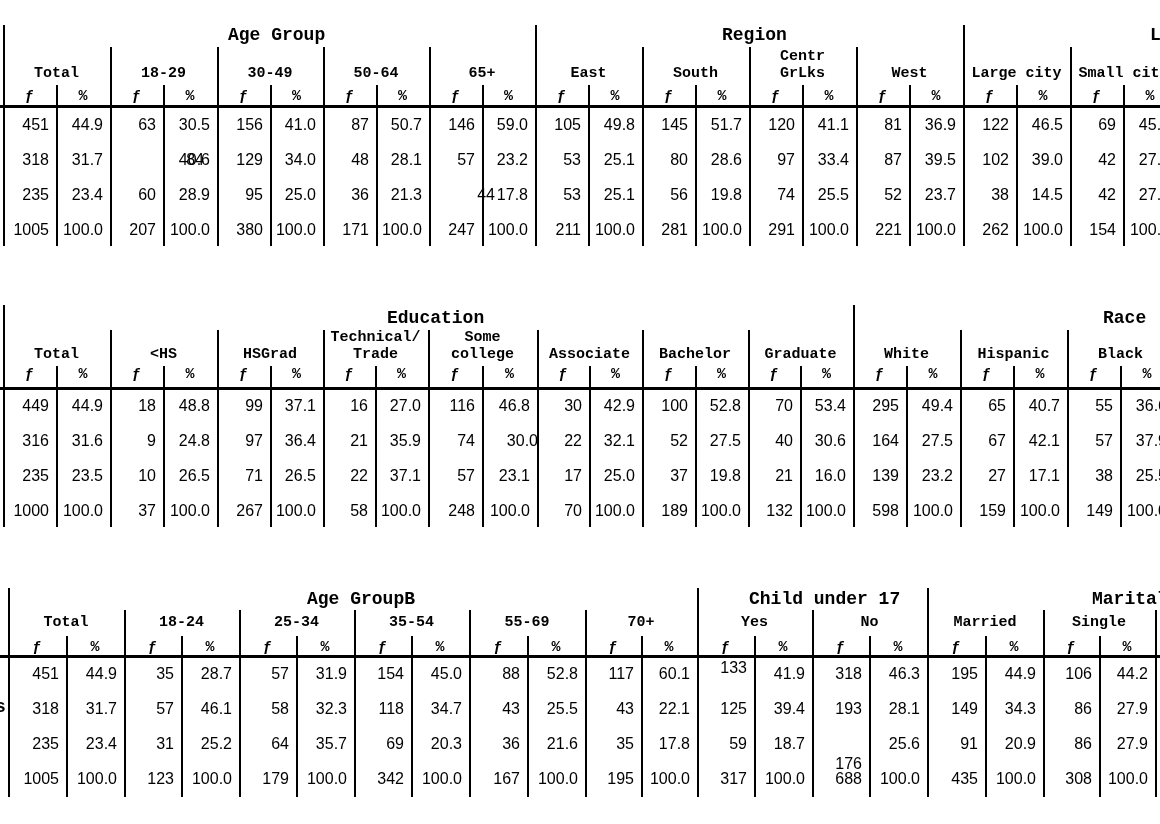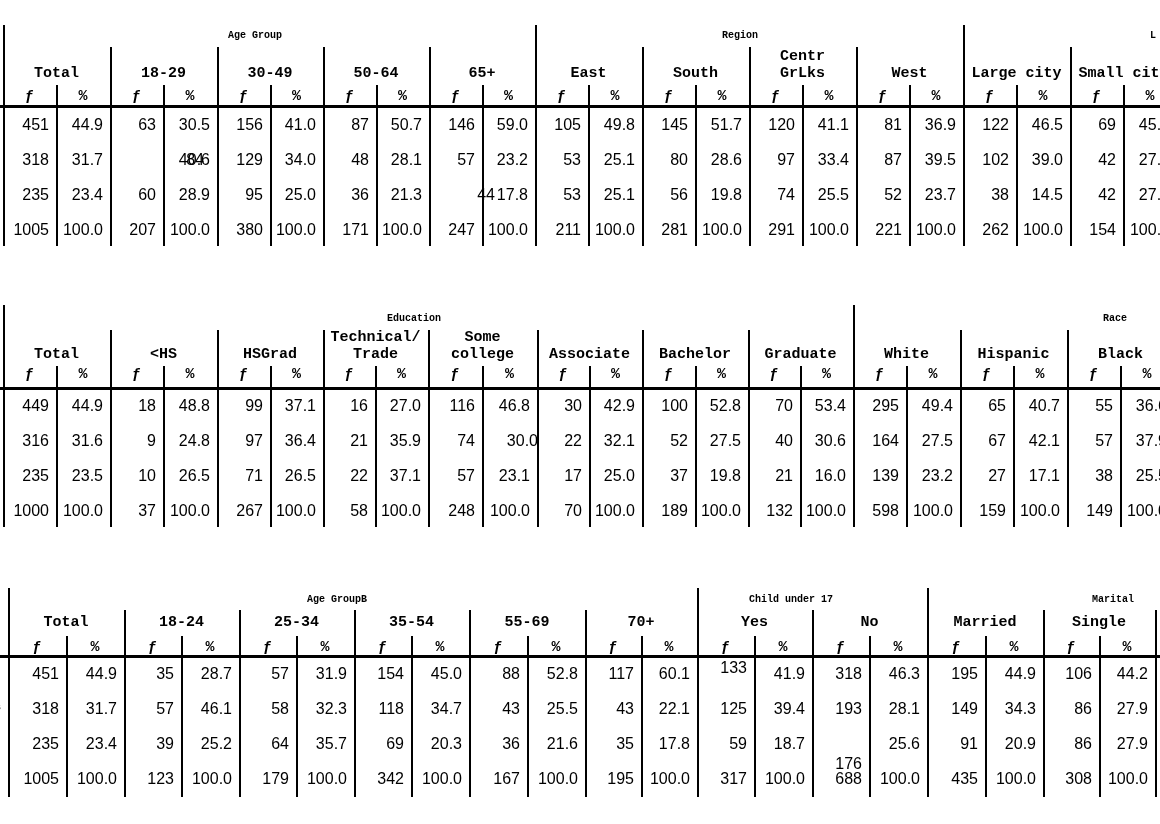--- a/index.html
+++ b/index.html
@@ -1,20 +1,20 @@
 <!DOCTYPE html>
 <html><head>
 <meta charset="utf-8">
 <style>
   html,body{margin:0;padding:0;background:#ffffff}
   body{width:1160px;height:824px;overflow:hidden;position:relative;color:#000}
   #canvas{position:absolute;left:0;top:0;width:1160px;height:824px;background:#ffffff}
   .xtab{position:absolute;left:0;top:0;width:1160px;height:824px}
   .mh{position:absolute;font-family:"Liberation Mono","DejaVu Sans Mono",monospace;
-      font-weight:700;font-size:10px;line-height:17px;color:#000;white-space:pre}
+      font-weight:700;font-size:18px;line-height:17px;color:#000;white-space:pre}
   .cat{position:absolute;font-family:"Liberation Mono","DejaVu Sans Mono",monospace;
       font-weight:700;font-size:15px;line-height:17px;color:#000;white-space:pre-line;
       display:flex;align-items:flex-end;justify-content:center;text-align:center}
   .hdr{position:absolute;font-family:"Liberation Mono","DejaVu Sans Mono",monospace;
       font-weight:700;font-size:15px;line-height:17px;color:#000;text-align:center}
   .num{position:absolute;font-family:"Liberation Sans","DejaVu Sans",sans-serif;
       font-weight:400;font-size:16px;line-height:16px;color:#000;text-align:right;white-space:pre}
   .vl{position:absolute;width:2px;background:#000}
   .rule{position:absolute;height:3px;background:#000}
 </style>
@@ -339,21 +339,21 @@
       <div class="num" style="left: 66px; top: 701px; width: 51px;">31.7</div>
       <div class="num" style="left: 66px; top: 736px; width: 51px;">23.4</div>
       <div class="num" style="left: 66px; top: 771px; width: 51px;">100.0</div>
       <div class="vl" style="left: 124px; top: 610px; height: 187px;"></div>
       <div class="vl" style="left: 181px; top: 636px; height: 161px;"></div>
       <div class="cat" style="left: 126px; top: 610px; width: 111px; height: 21px;">18-24</div>
       <div class="hdr" style="left: 124px; top: 639px; width: 57px;">ƒ</div>
       <div class="hdr" style="left: 181px; top: 639px; width: 58px;">%</div>
       <div class="num" style="left: 124px; top: 666px; width: 50px;">35</div>
       <div class="num" style="left: 124px; top: 701px; width: 50px;">57</div>
-      <div class="num" style="left: 124px; top: 736px; width: 50px;">39</div>
+      <div class="num" style="left: 124px; top: 736px; width: 50px;">31</div>
       <div class="num" style="left: 124px; top: 771px; width: 50px;">123</div>
       <div class="num" style="left: 181px; top: 666px; width: 51px;">28.7</div>
       <div class="num" style="left: 181px; top: 701px; width: 51px;">46.1</div>
       <div class="num" style="left: 181px; top: 736px; width: 51px;">25.2</div>
       <div class="num" style="left: 181px; top: 771px; width: 51px;">100.0</div>
       <div class="vl" style="left: 239px; top: 610px; height: 187px;"></div>
       <div class="vl" style="left: 296px; top: 636px; height: 161px;"></div>
       <div class="cat" style="left: 241px; top: 610px; width: 111px; height: 21px;">25-34</div>
       <div class="hdr" style="left: 239px; top: 639px; width: 57px;">ƒ</div>
       <div class="hdr" style="left: 296px; top: 639px; width: 58px;">%</div>

